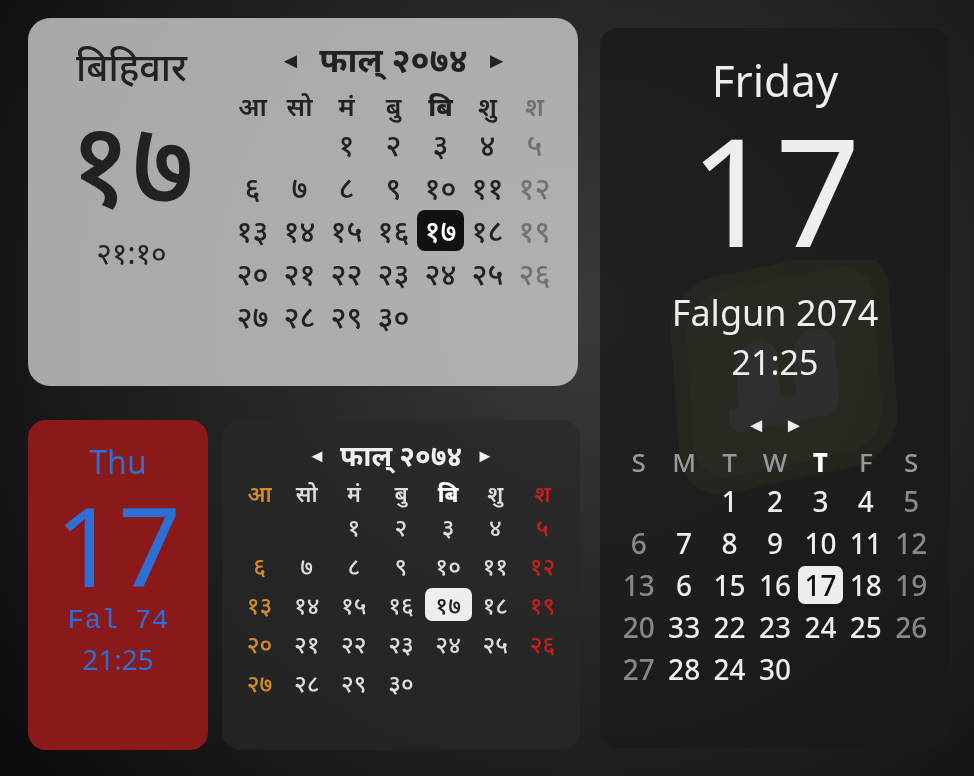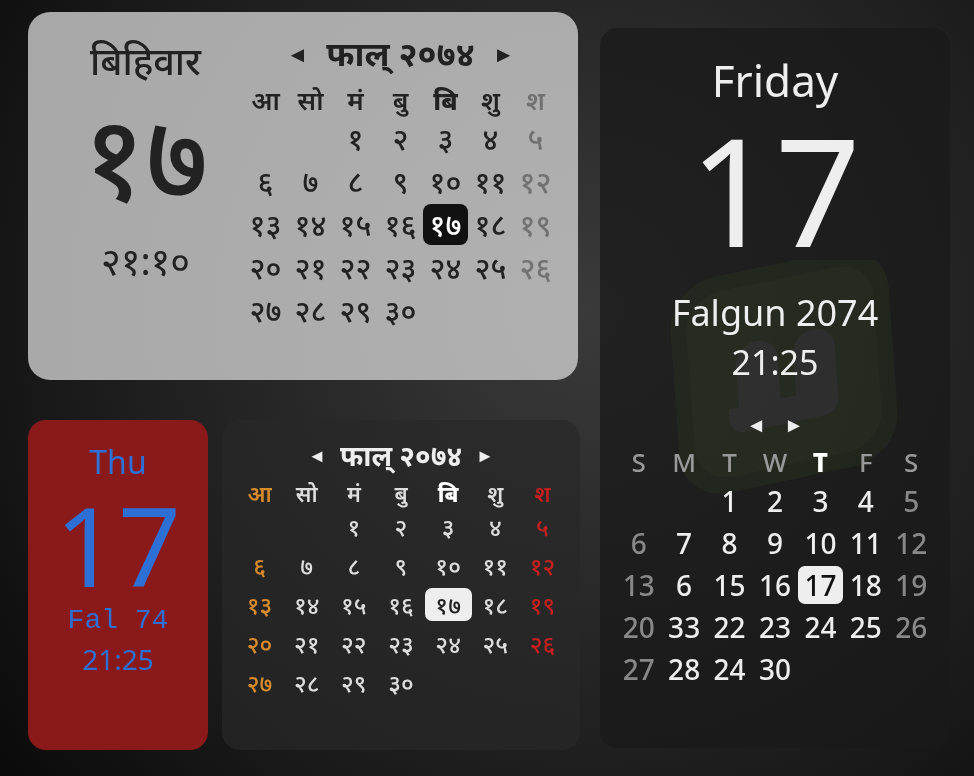--- a/index.html
+++ b/index.html
@@ -19,33 +19,33 @@
     width: 260px;
     height: 260px;
     opacity: 0.35;
     z-index: 0;
   }
   .mint-logo svg { width: 100%; height: 100%; }
 
   
   .w1 {
     position: absolute;
-    left: 28px; top: 12px;
+    left: 28px; top: 18px;
     width: 550px; height: 368px;
     background: rgba(210,210,210,0.78);
     border-radius: 22px;
-    padding: 18px 20px 14px 20px;
+    padding: 18px 20px 14px 6px;
     color: #222;
     display: flex;
   }
   .w1 .left { width: 195px; text-align: center; }
   .w1 .day-name { font-size: 38px; font-weight: 500; margin-top: 4px; }
   .w1 .big-date { font-size: 118px; font-weight: 500; line-height: 1; margin-top: 10px; }
   .w1 .month-year { font-size: 30px; margin-top: 28px; }
-  .w1 .time { font-size: 38px; margin-top: 20px; }
+  .w1 .time { font-size: 30px; margin-top: 12px; }
   .w1 .cal { flex: 1; }
   .w1 .cal-head { display:flex; align-items:center; justify-content:center; gap:18px; font-size:34px; font-weight:700; margin-bottom:6px;}
   .w1 .tri { font-size:22px; cursor:pointer; user-select:none; }
   .w1 .dow { display:grid; grid-template-columns: repeat(7,1fr); font-size:26px; font-weight:600; text-align:center; }
   .w1 .dow .bold { font-weight:800; }
   .w1 .dow .sat { color: rgba(0,0,0,0.35); }
   .w1 .grid { display:grid; grid-template-columns: repeat(7,1fr); text-align:center; font-size:30px; row-gap:2px; font-weight:500;}
   .w1 .grid .sat { color: rgba(0,0,0,0.35); }
   .w1 .grid .today { background:#111; color:#fff; border-radius:8px; }
 

